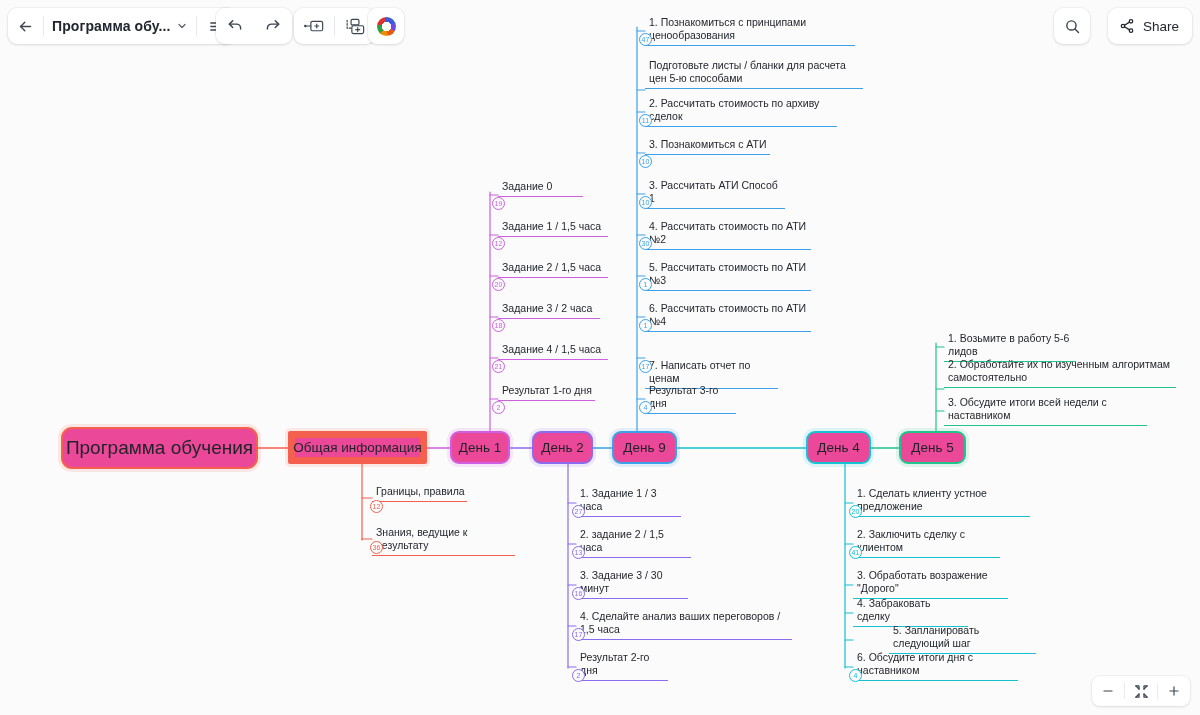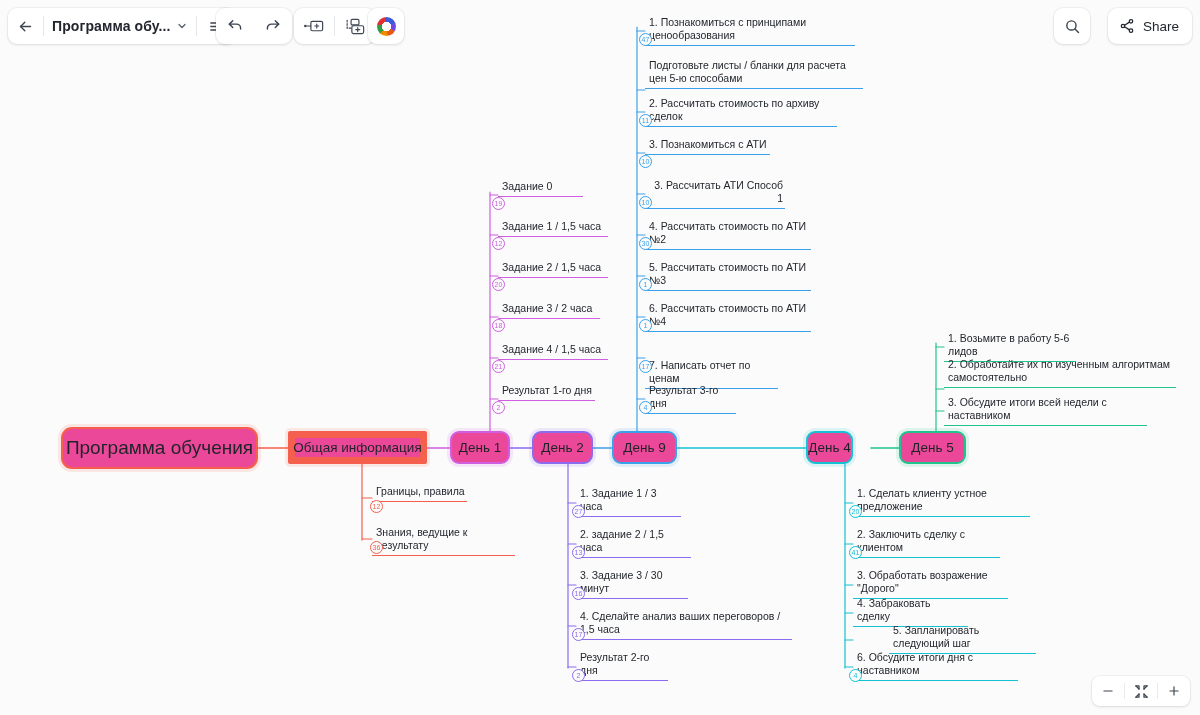--- a/index.html
+++ b/index.html
@@ -155,21 +155,21 @@
         </div>
         <div class="node day" style="left: 450px; top: 431px; width: 60px; height: 33px; border-color: rgb(207, 95, 224); box-shadow: rgba(207, 95, 224, 0.133) 0px 0px 0px 3px;">
           <span>День 1</span>
         </div>
         <div class="node day" style="left: 532px; top: 431px; width: 61px; height: 33px; border-color: rgb(139, 108, 240); box-shadow: rgba(139, 108, 240, 0.133) 0px 0px 0px 3px;">
           <span>День 2</span>
         </div>
         <div class="node day" style="left: 612px; top: 431px; width: 65px; height: 33px; border-color: rgb(59, 161, 234); box-shadow: rgba(59, 161, 234, 0.133) 0px 0px 0px 3px;">
           <span>День 9</span>
         </div>
-        <div class="node day" style="left: 806px; top: 431px; width: 47px; height: 33px; border-color: rgb(20, 194, 212); box-shadow: rgba(20, 194, 212, 0.133) 0px 0px 0px 3px;">
+        <div class="node day" style="left: 806px; top: 431px; width: 65px; height: 33px; border-color: rgb(20, 194, 212); box-shadow: rgba(20, 194, 212, 0.133) 0px 0px 0px 3px;">
           <span>День 4</span>
         </div>
         <div class="node day" style="left: 899px; top: 431px; width: 67px; height: 33px; border-color: rgb(33, 196, 138); box-shadow: rgba(33, 196, 138, 0.133) 0px 0px 0px 3px;">
           <span>День 5</span>
         </div>
         <div class="leaf" style="left: 372px; top: 485px; width: 95px; border-bottom-color: rgb(244, 96, 77);">Границы, правила</div>
         <div class="badge" style="left: 370px; top: 500px; border-color: rgb(244, 96, 77); color: rgb(244, 96, 77);">12</div>
         <div class="leaf" style="left: 372px; top: 526px; width: 143px; border-bottom-color: rgb(244, 96, 77);">Знания, ведущие к результату</div>
         <div class="badge" style="left: 370px; top: 541px; border-color: rgb(244, 96, 77); color: rgb(244, 96, 77);">36</div>
         <div class="leaf" style="left: 498px; top: 180px; width: 85px; border-bottom-color: rgb(207, 95, 224);">Задание 0</div>
@@ -194,21 +194,21 @@
         <div class="badge" style="left: 572px; top: 628px; border-color: rgb(139, 108, 240); color: rgb(139, 108, 240);">17</div>
         <div class="leaf" style="left: 576px; top: 651px; width: 92px; border-bottom-color: rgb(139, 108, 240);">Результат 2-го дня</div>
         <div class="badge" style="left: 572px; top: 669px; border-color: rgb(139, 108, 240); color: rgb(139, 108, 240);">2</div>
         <div class="leaf" style="left: 645px; top: 16px; width: 210px; border-bottom-color: rgb(59, 161, 234);">1. Познакомиться с принципами ценообразования</div>
         <div class="badge" style="left: 639px; top: 33px; border-color: rgb(59, 161, 234); color: rgb(59, 161, 234);">47</div>
         <div class="leaf" style="left: 645px; top: 59px; width: 218px; white-space: normal; border-bottom-color: rgb(59, 161, 234);">Подготовьте листы / бланки для расчета цен 5-ю способами</div>
         <div class="leaf" style="left: 645px; top: 97px; width: 192px; border-bottom-color: rgb(59, 161, 234);">2. Рассчитать стоимость по архиву сделок</div>
         <div class="badge" style="left: 639px; top: 114px; border-color: rgb(59, 161, 234); color: rgb(59, 161, 234);">11</div>
         <div class="leaf" style="left: 645px; top: 138px; width: 125px; border-bottom-color: rgb(59, 161, 234);">3. Познакомиться с АТИ</div>
         <div class="badge" style="left: 639px; top: 155px; border-color: rgb(59, 161, 234); color: rgb(59, 161, 234);">10</div>
-        <div class="leaf" style="left: 645px; top: 179px; width: 140px; border-bottom-color: rgb(59, 161, 234); text-align: right;">3. Рассчитать АТИ Способ 1</div>
+        <div class="leaf" style="left: 645px; top: 179px; width: 140px; border-bottom-color: rgb(59, 161, 234);">3. Рассчитать АТИ Способ 1</div>
         <div class="badge" style="left: 639px; top: 196px; border-color: rgb(59, 161, 234); color: rgb(59, 161, 234);">10</div>
         <div class="leaf" style="left: 645px; top: 220px; width: 166px; border-bottom-color: rgb(59, 161, 234);">4. Рассчитать стоимость по АТИ №2</div>
         <div class="badge" style="left: 639px; top: 237px; border-color: rgb(59, 161, 234); color: rgb(59, 161, 234);">30</div>
         <div class="leaf" style="left: 645px; top: 261px; width: 166px; border-bottom-color: rgb(59, 161, 234);">5. Рассчитать стоимость по АТИ №3</div>
         <div class="badge" style="left: 639px; top: 278px; border-color: rgb(59, 161, 234); color: rgb(59, 161, 234);">1</div>
         <div class="leaf" style="left: 645px; top: 302px; width: 166px; border-bottom-color: rgb(59, 161, 234);">6. Рассчитать стоимость по АТИ №4</div>
         <div class="badge" style="left: 639px; top: 319px; border-color: rgb(59, 161, 234); color: rgb(59, 161, 234);">1</div>
         <div class="leaf" style="left: 645px; top: 343px; width: 133px; border-bottom-color: rgb(59, 161, 234); margin-top: 16px;">7. Написать отчет по ценам</div>
         <div class="badge" style="left: 639px; top: 360px; border-color: rgb(59, 161, 234); color: rgb(59, 161, 234);">17</div>
         <div class="leaf" style="left: 645px; top: 384px; width: 91px; border-bottom-color: rgb(59, 161, 234);">Результат 3-го дня</div>

